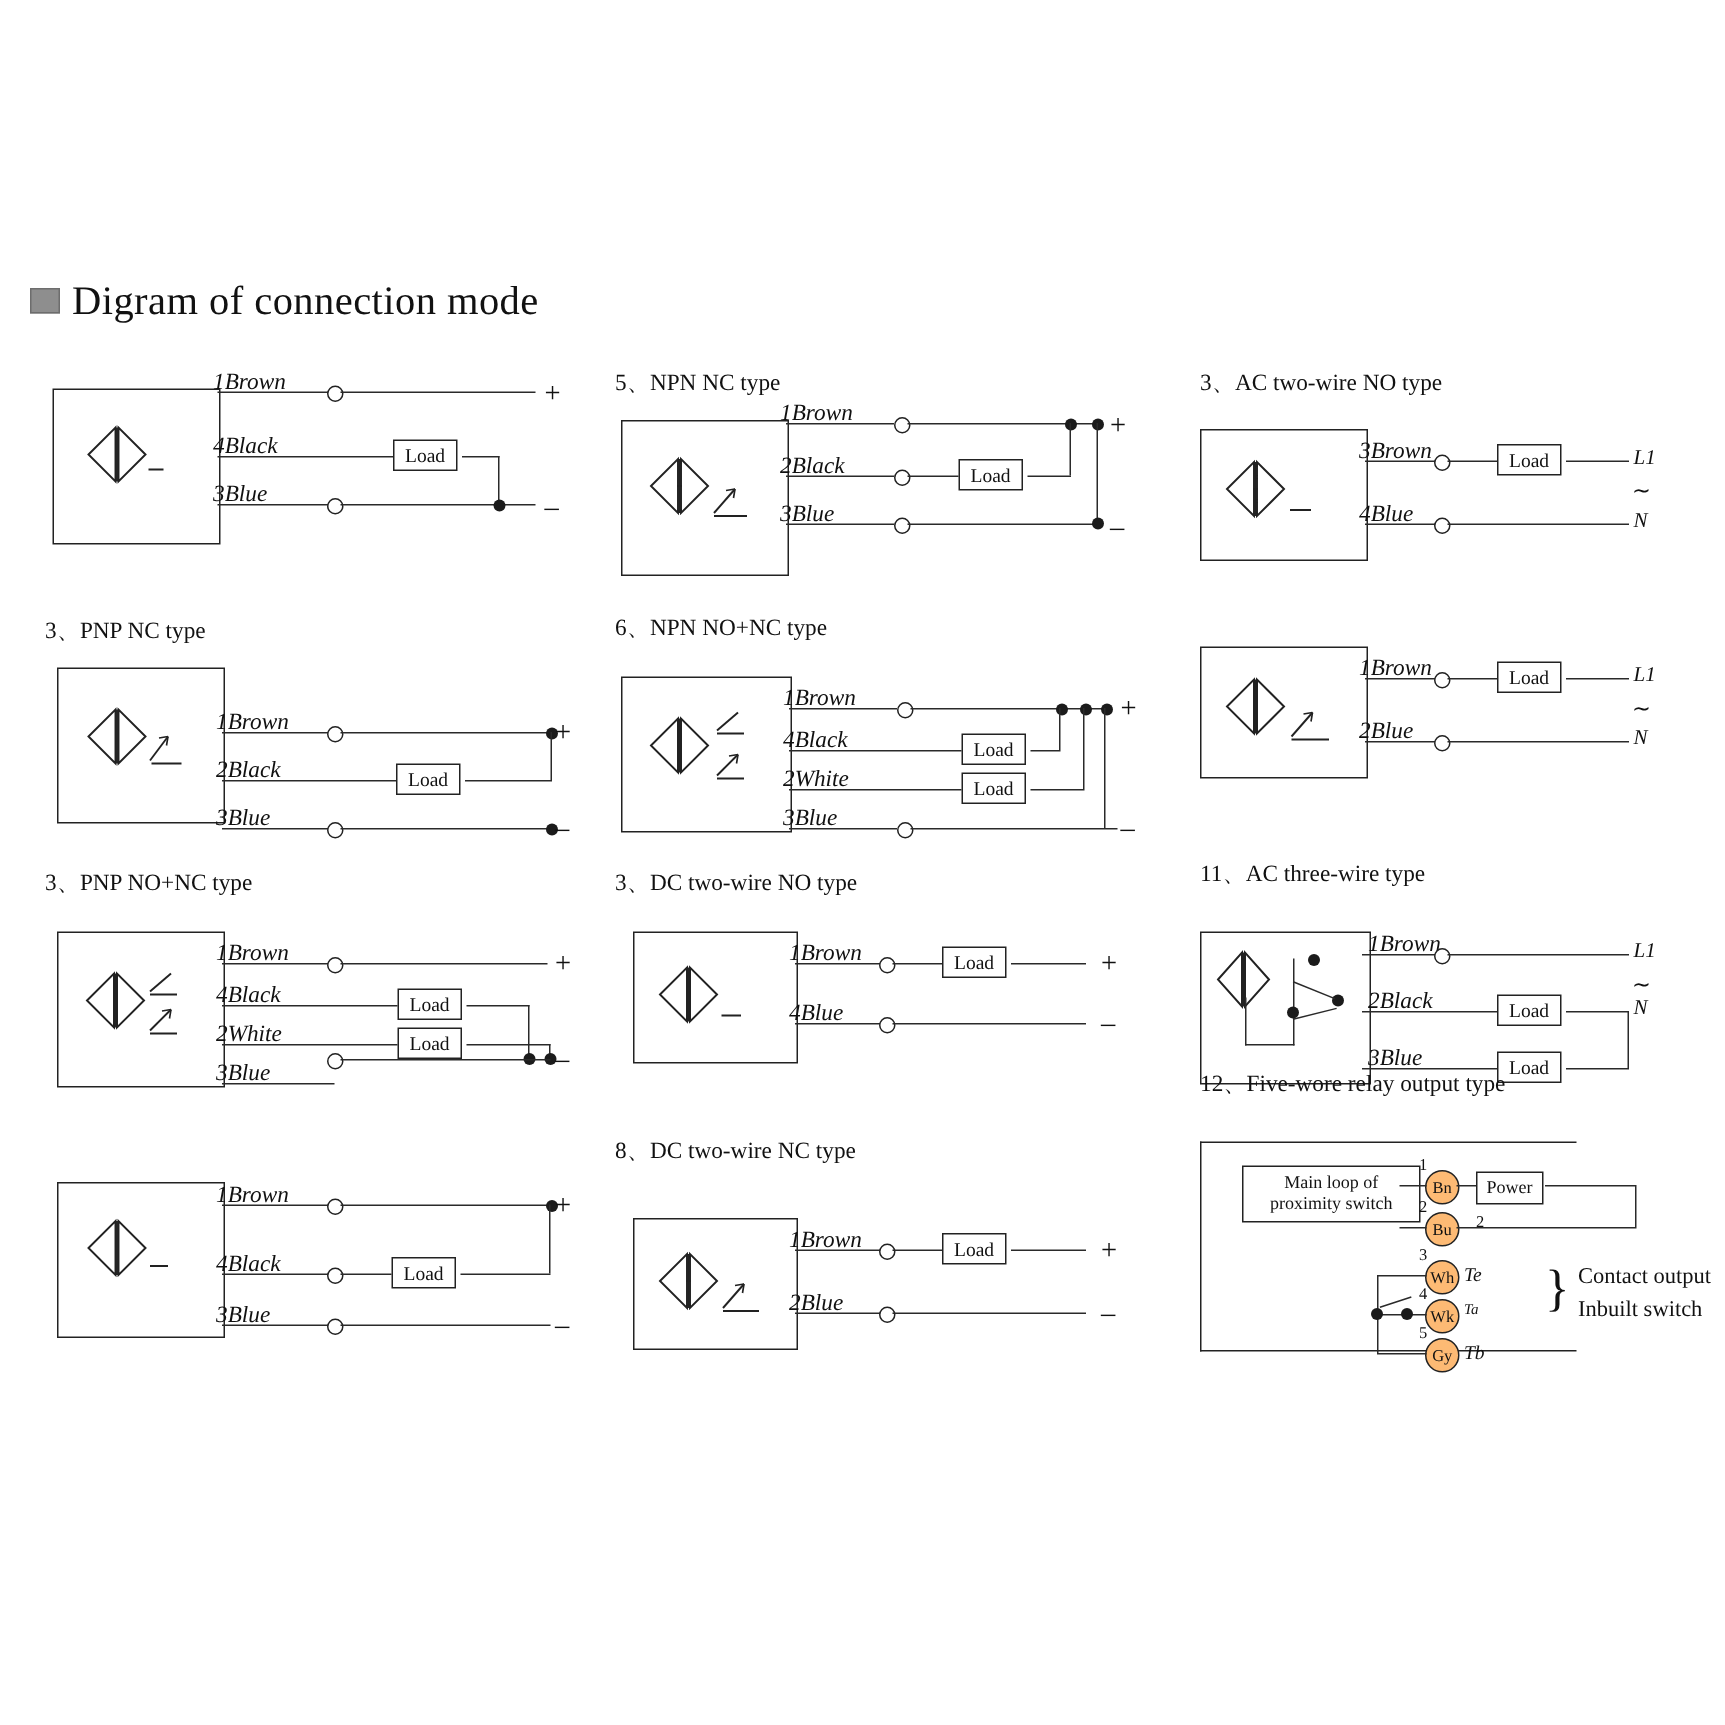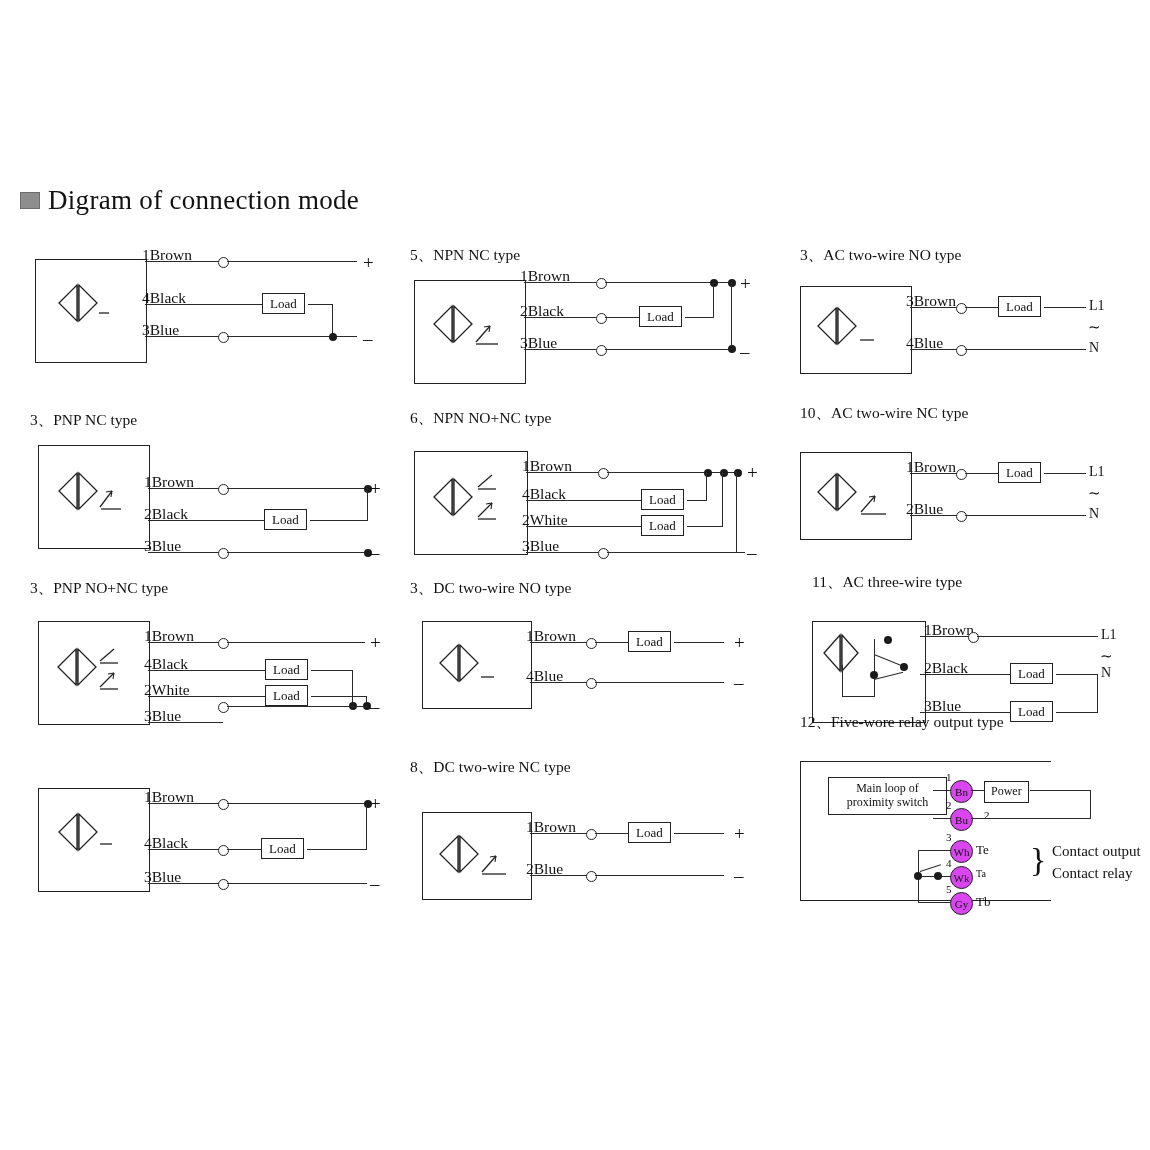--- a/index.html
+++ b/index.html
@@ -44,34 +44,34 @@
   .wire.v{width:1.3px;}
 
   .term{
     position:absolute;width:9px;height:9px;border-radius:50%;
     border:1.3px solid #222;background:#fff;
   }
   .dot{
     position:absolute;width:8px;height:8px;border-radius:50%;
     background:#1b1b1b;
   }
-  .lbl{position:absolute;font-size:15.5px;white-space:nowrap;}
+  .lbl{position:absolute;font-size:15.5px;white-space:nowrap;font-style:italic;}
   .sign{position:absolute;font-size:19px;line-height:1;}
   .load{
     position:absolute;border:1.2px solid #222;background:#fff;
     font-size:13px;line-height:1;padding:3px 7px;white-space:nowrap;
   }
   .smallbox{
     position:absolute;border:1.2px solid #222;background:#fff;
     font-size:12px;line-height:1.15;padding:4px 6px;text-align:center;
     white-space:nowrap;
   }
   .circ{
     position:absolute;border:1.2px solid #222;border-radius:50%;
-    background:#d946ef;font-size:11px;width:21px;height:21px;
+    background:#fdba74;font-size:11px;width:21px;height:21px;
     display:flex;align-items:center;justify-content:center;
   }
   .tilde{position:absolute;font-size:15px;}
   .brace{position:absolute;font-size:34px;line-height:1;font-weight:300;}
   .note{position:absolute;font-size:15px;white-space:nowrap;}
   .num{position:absolute;font-size:11px;}
 </style>
 </head>
 <body>
 
@@ -404,21 +404,20 @@
       <div class="lbl" style="left:106px;top:62px;">4Blue</div>
       <div class="wire h" style="left:110px;top:77px;width:48px;"></div>
       <div class="term" style="left:156px;top:73px;"></div>
       <div class="wire h" style="left:165px;top:77px;width:121px;"></div>
       <div class="lbl" style="left:289px;top:68px;font-size:14px;">N</div>
       <div class="tilde" style="left:288px;top:46px;">∼</div>
     </div>
   </div>
 
   <div class="cell" style="left:800px;top:403px;">
-    <div class="title">10、AC two-wire NC  type</div>
     <div class="cellbody" style="width:330px;height:112px;">
       <div class="sensor" style="left:0px;top:22px;width:110px;height:86px;"></div>
       <div class="glyph" style="left:14px;top:38px;">
         <svg width="82" height="54" viewBox="0 0 82 54">
           <path d="M4 24 L22 6 L22 42 Z" fill="none" stroke="#222" stroke-width="1.3"></path>
           <path d="M42 24 L24 6 L24 42 Z" fill="none" stroke="#222" stroke-width="1.3"></path>
           <line x1="23" y1="6" x2="23" y2="42" stroke="#222" stroke-width="1.3"></line>
           <path d="M47 44 L61 28" stroke="#222" stroke-width="1.3" fill="none"></path>
           <path d="M61 28 l-6 1 M61 28 l-1 6" stroke="#222" stroke-width="1.1" fill="none"></path>
           <line x1="47" y1="46" x2="72" y2="46" stroke="#222" stroke-width="1.3"></line>
@@ -435,21 +434,21 @@
 
       <div class="lbl" style="left:106px;top:70px;">2Blue</div>
       <div class="wire h" style="left:110px;top:85px;width:48px;"></div>
       <div class="term" style="left:156px;top:81px;"></div>
       <div class="wire h" style="left:165px;top:85px;width:121px;"></div>
       <div class="lbl" style="left:289px;top:76px;font-size:14px;">N</div>
       <div class="tilde" style="left:288px;top:54px;">∼</div>
     </div>
   </div>
 
-  <div class="cell" style="left:800px;top:572px;margin-left:12px;">
+  <div class="cell" style="left:800px;top:572px;">
     <div class="title">11、AC three-wire  type</div>
     <div class="cellbody" style="width:330px;height:120px;">
       <div class="sensor" style="left:0px;top:22px;width:112px;height:100px;"></div>
       <div class="glyph" style="left:8px;top:32px;">
         <svg width="60" height="46" viewBox="0 0 60 46">
           <path d="M4 22 L20 4 L20 40 Z" fill="none" stroke="#222" stroke-width="1.3"></path>
           <path d="M38 22 L22 4 L22 40 Z" fill="none" stroke="#222" stroke-width="1.3"></path>
           <line x1="21" y1="4" x2="21" y2="40" stroke="#222" stroke-width="1.3"></line>
         </svg>
       </div>
@@ -525,17 +524,17 @@
       <div class="wire h" style="left:118px;top:111px;width:33px;"></div>
       <div class="wire h" style="left:118px;top:137px;width:33px;"></div>
       <div class="wire h" style="left:118px;top:163px;width:33px;"></div>
       <div class="wire v" style="left:118px;top:111px;height:52px;"></div>
       <div class="dot" style="left:114px;top:133px;"></div>
       <div class="dot" style="left:134px;top:133px;"></div>
       <div class="wire" style="left:120px;top:132px;width:22px;height:1.3px;transform:rotate(-18deg);transform-origin:left center;"></div>
 
       <div class="brace" style="left:230px;top:104px;">}</div>
       <div class="note" style="left:252px;top:104px;">Contact output</div>
-      <div class="note" style="left:252px;top:126px;">Contact relay</div>
+      <div class="note" style="left:252px;top:126px;">Inbuilt switch</div>
     </div>
   </div>
 
 </div>
 
 </body></html>

